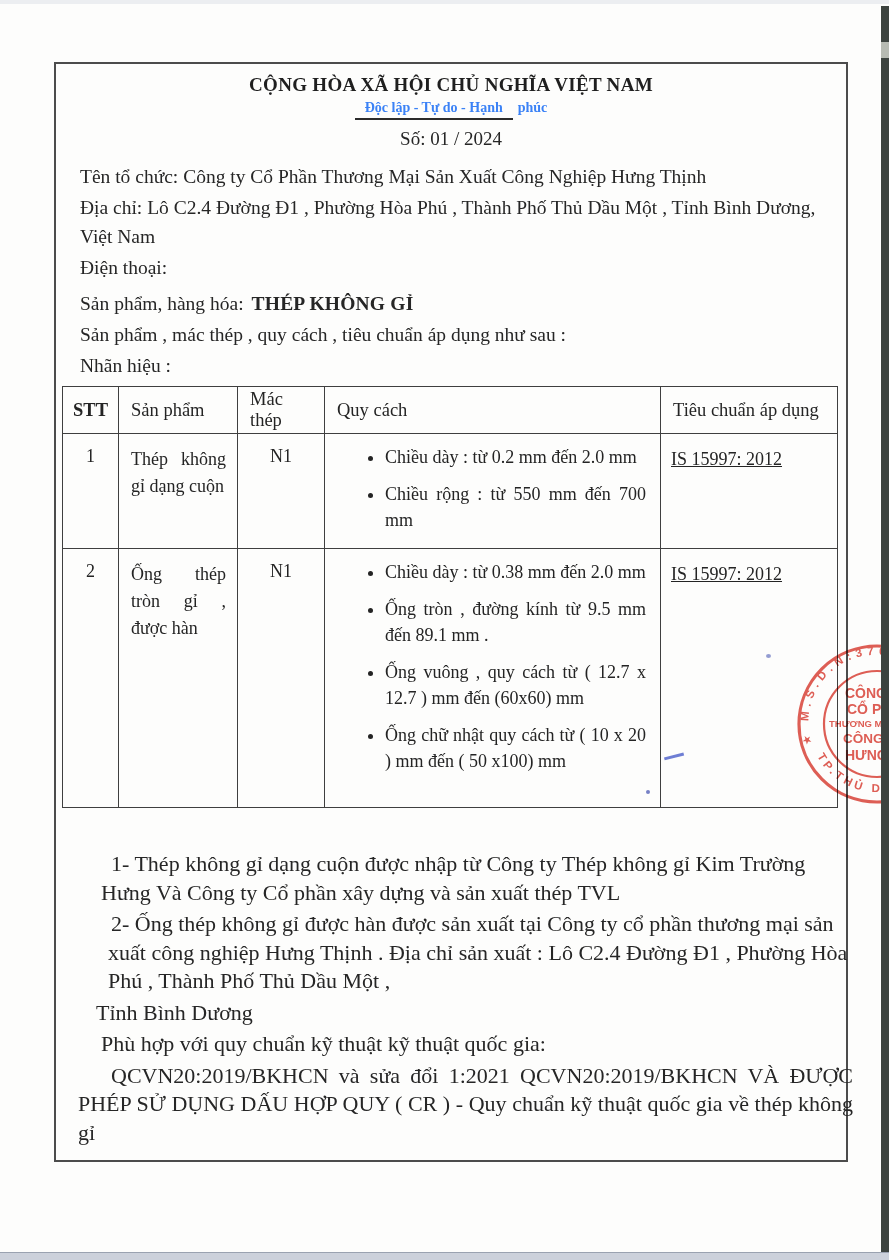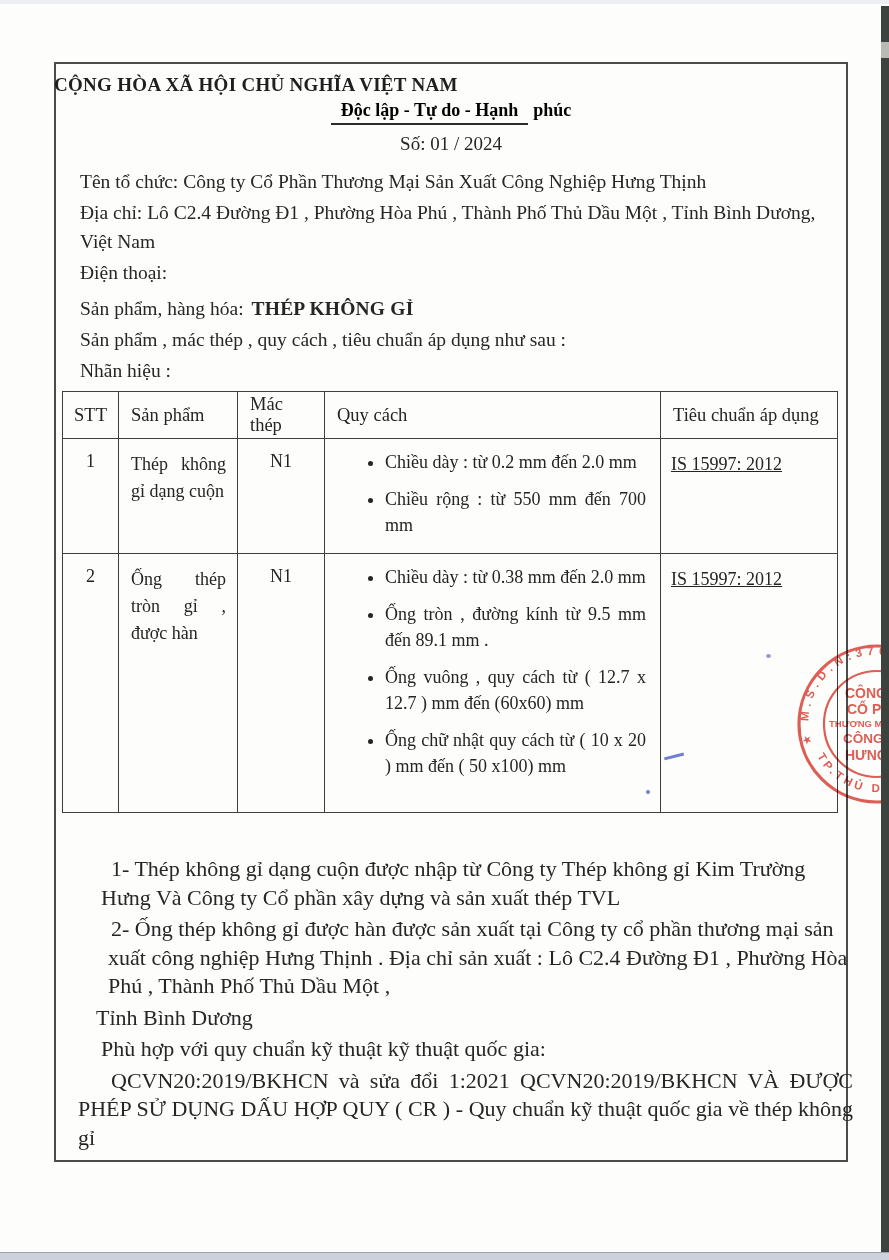--- a/index.html
+++ b/index.html
@@ -11,41 +11,41 @@
   }
   .scan-edge-top{position:absolute;left:0;top:0;width:889px;height:4px;background:#eceef1;}
   .scan-edge-right{position:absolute;left:881px;top:6px;width:8px;height:1248px;background:#3c433f;z-index:20;}
   .scan-edge-right .notch{position:absolute;left:0;top:36px;width:8px;height:16px;background:#b7bbb3;}
   .scan-edge-bottom{position:absolute;left:0;top:1252px;width:889px;height:8px;background:#ccd1db;border-top:1.5px solid #9aa2b0;z-index:21;}
 
   .page-border{position:absolute;left:54px;top:62px;width:790px;height:1096px;border:2px solid #4c4c4c;z-index:1;}
 
   .content{position:absolute;left:54px;top:62px;width:794px;z-index:2;}
 
-  .republic{margin-top:12px;text-align:left;font-weight:bold;font-size:19px;letter-spacing:.3px;color:#1f1f1f;}
-  .motto{margin-top:4px;text-align:center;font-weight:bold;font-size:18px;color:#000000;}
+  .republic{margin-top:12px;text-align:center;font-weight:bold;font-size:19px;letter-spacing:.3px;color:#1f1f1f;}
+  .motto{margin-top:4px;text-align:center;font-weight:bold;font-size:14px;color:#3b82f6;}
   .motto .u{border-bottom:2px solid #2b2b2b;padding:0 10px 3px 10px;}
   .motto .tail{margin-left:5px;}
   .doc-title{margin-top:32px;text-align:center;font-weight:bold;font-size:24px;letter-spacing:.5px;color:#1d1d1d;}
   .doc-number{margin-top:12px;text-align:center;font-size:19px;}
 
   .info{margin-top:12px;padding:0 10px 0 26px;font-size:19.5px;line-height:29px;}
   .info p{margin:2px 0;}
   .info .sp{margin-top:7px;}
   .product-value{font-weight:bold;margin-left:8px;letter-spacing:.2px;text-align:center;}
 
   table.conformity{
     margin:6px 0 0 8px;border-collapse:collapse;table-layout:fixed;width:775px;
     font-size:18px;color:#242424;
   }
   table.conformity th,table.conformity td{
     border:1.7px solid #3f3f3f;vertical-align:top;font-weight:normal;
   }
   table.conformity th{height:38px;vertical-align:middle;text-align:left;padding:2px 8px 2px 12px;font-size:18.5px;}
-  table.conformity th.c{text-align:center;padding:2px 2px;}
+  table.conformity th.c{text-align:center;padding:2px 2px;font-weight:bold;}
   td.stt{ text-align:center;padding-top:12px;}
   td.prod{padding:12px 11px 6px 12px;text-align:justify;line-height:27px;}
   td.grade{text-align:center;padding-top:12px;}
   td.specs{padding:2px 4px 2px 0;}
   td.specs ul{margin:8px 0 0 0;padding:0 10px 0 60px;}
   td.specs li{margin:0 0 11px 0;text-align:justify;line-height:26px;}
   td.std{padding:12px 6px 4px 10px;line-height:26px;text-decoration:underline;}
   tr.r1 td{height:96px;}
   tr.r2 td{height:240px;}
 

